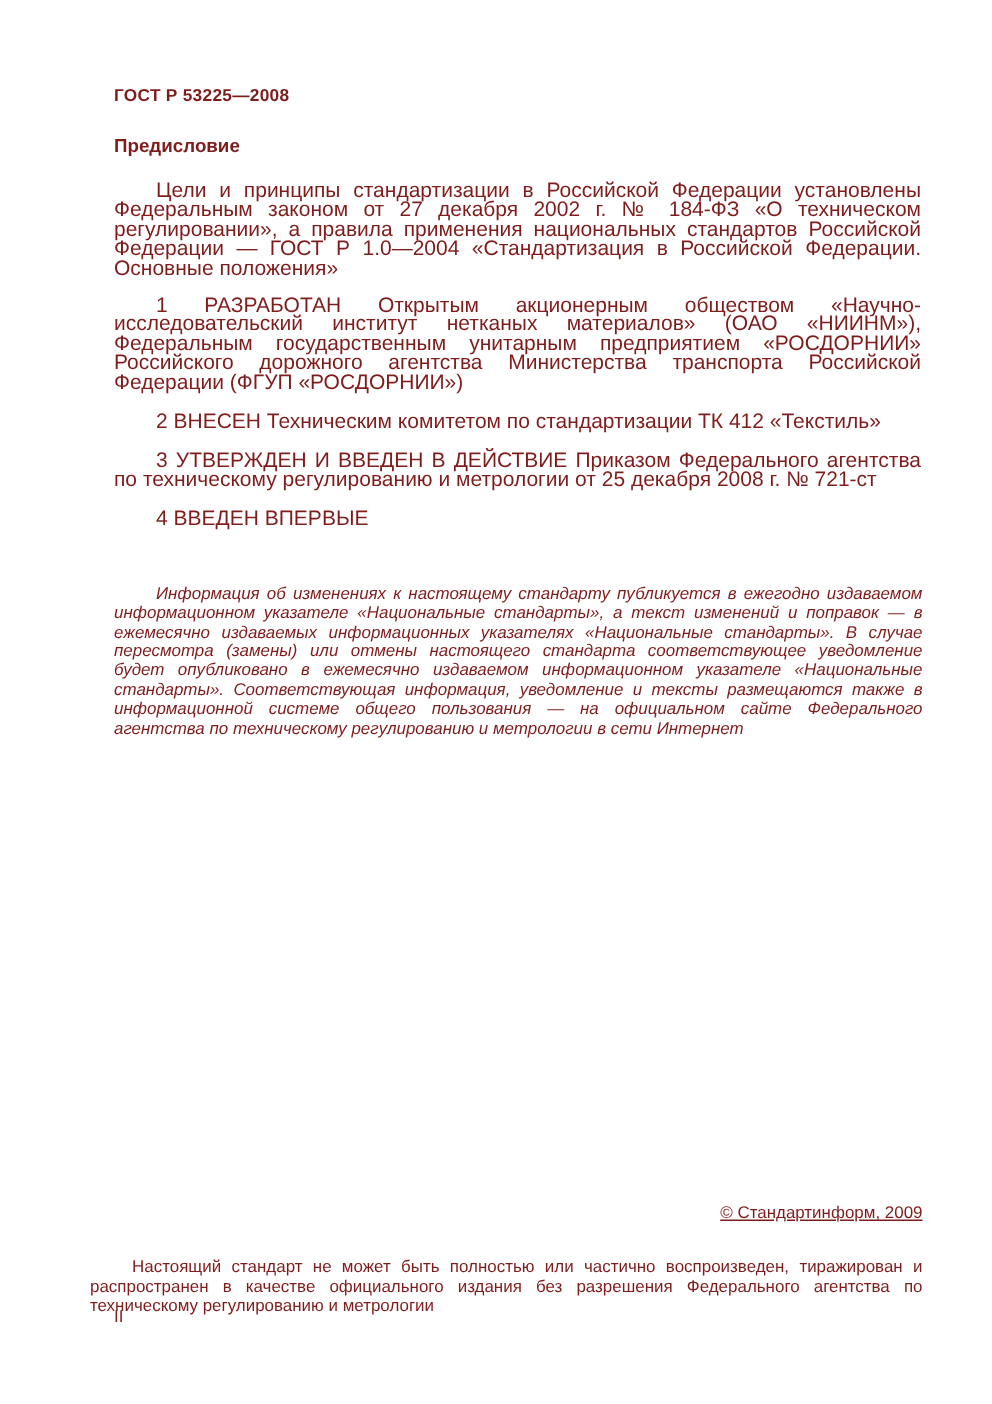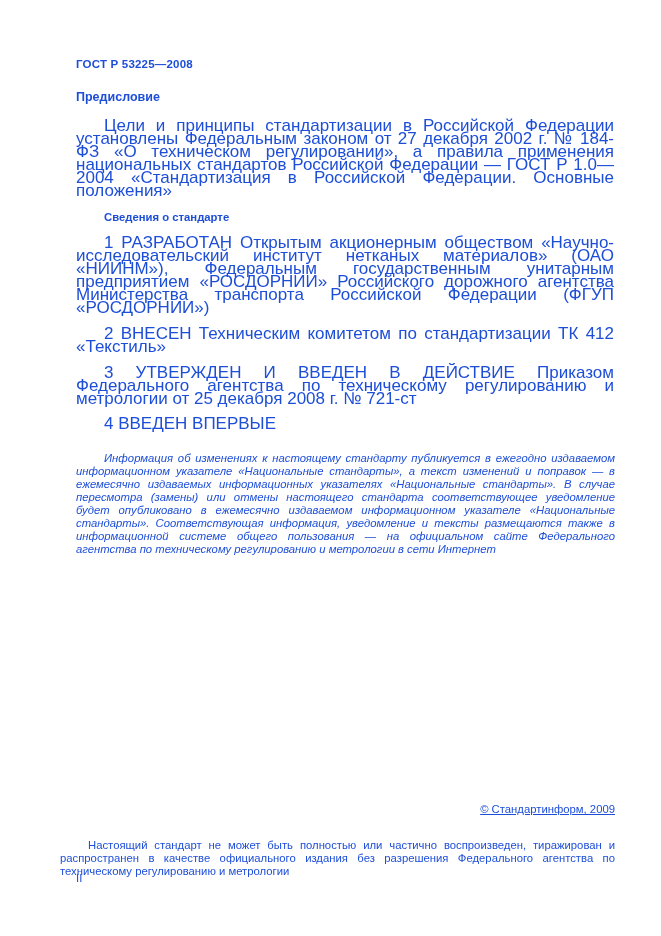--- a/index.html
+++ b/index.html
@@ -6,63 +6,63 @@
     margin: 0;
     padding: 0;
     background: #ffffff;
   }
   .page {
     position: relative;
     width: 661px;
     height: 936px;
     background: #ffffff;
     font-family: "Liberation Sans", sans-serif;
-    color: #1d4ed8;
+    color: #7f1d1d;
     overflow: hidden;
     box-sizing: border-box;
   }
   .content {
     position: absolute;
     left: 76px;
     right: 46px;
     top: 58px;
   }
   .doc-number {
     font-weight: bold;
     font-size: 11.5px;
     letter-spacing: 0.2px;
   }
   .title {
     font-weight: bold;
     font-size: 12.5px;
     margin: 20px 0 16px 0;
   }
   .para {
-    font-size: 17px;
+    font-size: 14px;
     line-height: 12.9px;
     text-align: justify;
     text-indent: 28px;
     margin: 0 1px 12px 0;
   }
   .section-heading {
     font-weight: bold;
     font-size: 11.3px;
     text-indent: 28px;
     margin: 14px 0 14px 0;
   }
   .items .para {
     margin-bottom: 13px;
   }
   .info-block {
     font-style: italic;
     font-size: 11.3px;
     line-height: 12.9px;
     text-align: justify;
     text-indent: 28px;
-    margin-top: 21px;
+    margin-top: 38px;
   }
   .copyright {
     position: absolute;
     right: 46px;
     top: 803px;
     font-size: 11.3px;
     text-align: left;
     text-decoration: underline;
   }
   .footer-note {
@@ -89,21 +89,20 @@
 <div class="page">
 
   <div class="content">
 
     <div class="doc-number">ГОСТ Р 53225—2008</div>
 
     <div class="title">Предисловие</div>
 
     <p class="para">Цели и принципы стандартизации в Российской Федерации установлены Федеральным законом от 27 декабря 2002 г. № 184-ФЗ «О техническом регулировании», а правила применения национальных стандартов Российской Федерации — ГОСТ Р 1.0—2004 «Стандартизация в Российской Федерации. Основные положения»</p>
 
-    <div class="section-heading">Сведения о стандарте</div>
 
     <div class="items">
       <p class="para">1  РАЗРАБОТАН  Открытым  акционерным  обществом  «Научно-исследовательский  институт нетканых материалов» (ОАО «НИИНМ»), Федеральным государственным унитарным предприятием «РОСДОРНИИ» Российского дорожного агентства Министерства транспорта Российской Федерации (ФГУП «РОСДОРНИИ»)</p>
       <p class="para">2  ВНЕСЕН Техническим комитетом по стандартизации ТК 412 «Текстиль»</p>
       <p class="para">3  УТВЕРЖДЕН  И  ВВЕДЕН  В  ДЕЙСТВИЕ  Приказом Федерального агентства по техническому регулированию и метрологии от 25 декабря 2008 г. № 721-ст</p>
       <p class="para">4  ВВЕДЕН ВПЕРВЫЕ</p>
     </div>
 
     <p class="info-block">Информация об изменениях к настоящему стандарту публикуется в ежегодно издаваемом информационном указателе «Национальные стандарты», а текст изменений и поправок — в ежемесячно издаваемых информационных указателях «Национальные стандарты». В случае пересмотра (замены) или отмены настоящего стандарта соответствующее уведомление будет опубликовано в ежемесячно издаваемом информационном указателе «Национальные стандарты». Соответствующая информация, уведомление и тексты размещаются также в информационной системе общего пользования — на официальном сайте Федерального агентства по техническому регулированию и метрологии в сети Интернет</p>
 

